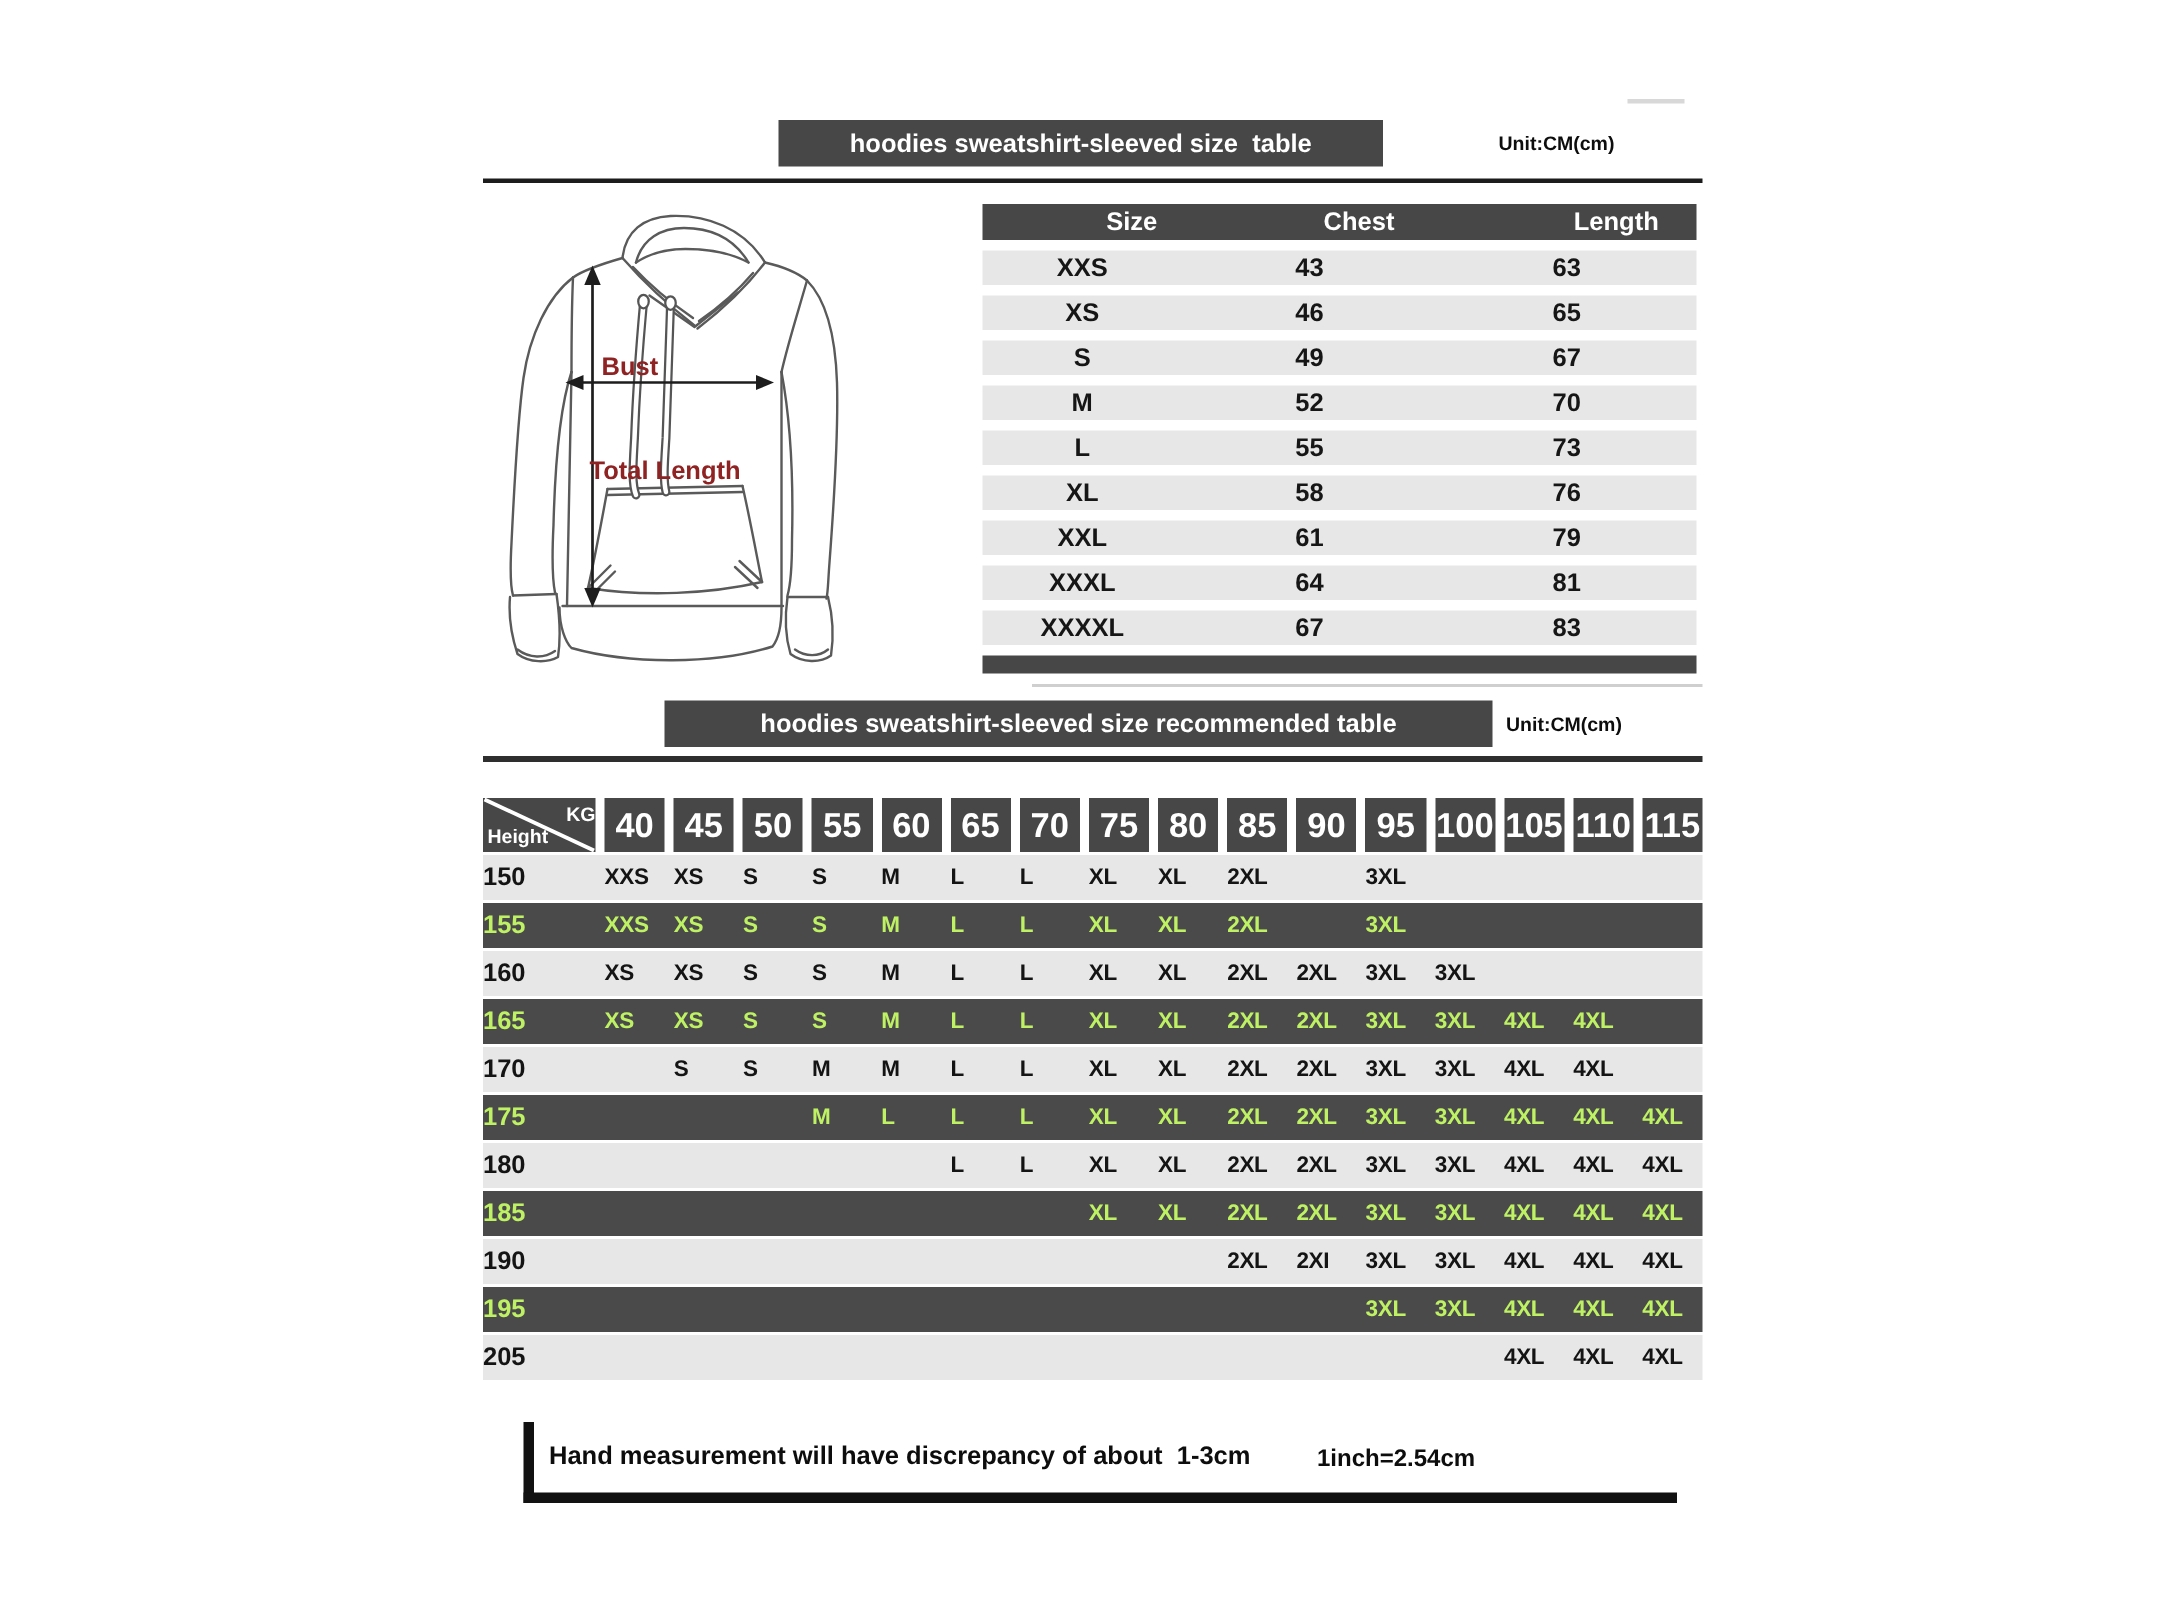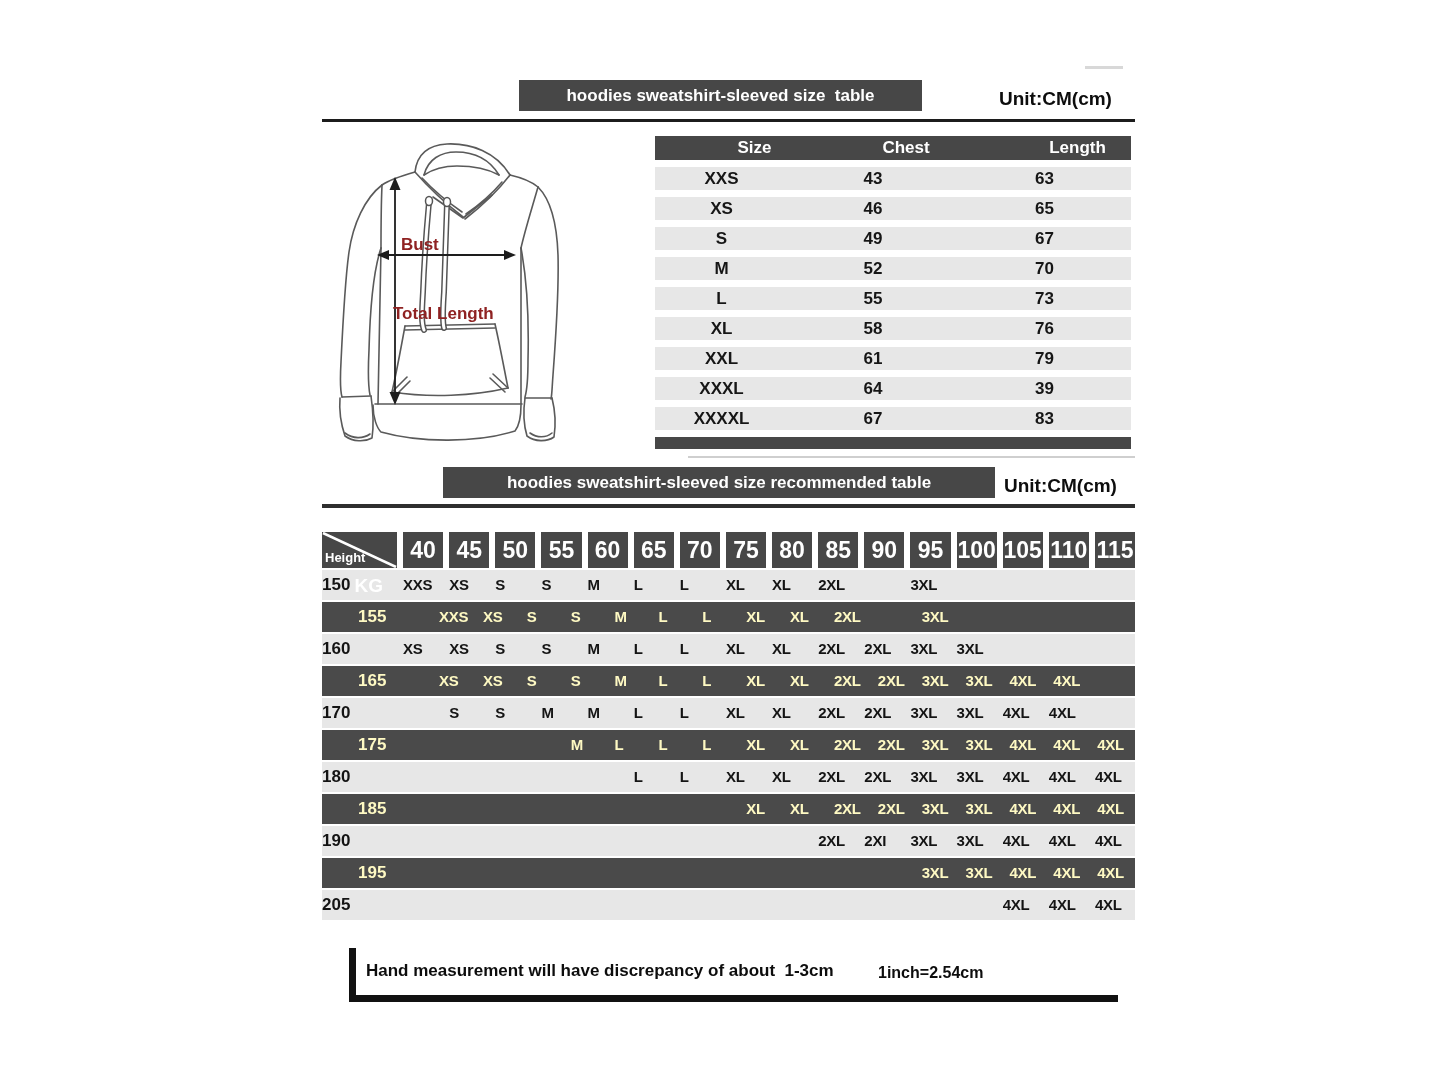--- a/index.html
+++ b/index.html
@@ -8,21 +8,21 @@
 
   .artifact{position:absolute;background:#d8d8d8;}
   .fa1{left:1085px;top:66px;width:38px;height:3px;}
   .fa2{left:688px;top:456px;width:447px;height:2px;background:#cfcfcf;}
 
   .title-bar{position:absolute;background:#474747;color:#fff;font-weight:bold;
              font-size:17px;display:flex;align-items:center;justify-content:center;}
   .title-bar span{white-space:pre;}
   .t1{left:519px;top:80px;width:403px;height:31px;}
   .t2{left:443px;top:467px;width:552px;height:31px;}
-  .unit{position:absolute;font-weight:bold;font-size:19px;color:#0d0d0d;}
+  .unit{position:absolute;font-weight:bold;font-size:13px;color:#0d0d0d;}
   .u1{left:999px;top:88px;}
   .u2{left:1004px;top:475px;}
   .rule{position:absolute;background:#1c1c1c;}
   .r1{left:322px;top:119px;width:813px;height:3px;}
   .r2{left:322px;top:504px;width:813px;height:4px;background:#2e2e2e;}
 
   
   .hoodie{position:absolute;left:325px;top:140px;width:242px;height:312px;}
 
   
@@ -35,27 +35,27 @@
   .st-footerbar{height:12px;background:#474747;margin-top:7px;}
 
   
   .matrix{position:absolute;left:322px;top:532px;width:813px;}
   .mx-header{display:grid;grid-template-columns:75px repeat(16,1fr);column-gap:6px;
              height:36px;margin-bottom:2px;}
   .mx-hcell{background:#474747;color:#fff;font-weight:bold;font-size:23px;
             text-align:center;line-height:36px;}
   .corner{position:relative;background:#474747;color:#fff;}
   .corner svg{position:absolute;left:0;top:0;width:100%;height:100%;}
-  .corner .kg{position:absolute;right:14px;top:3px;font-size:19px;font-weight:bold;margin-top:40px;}
+  .corner .kg{position:absolute;right:0;top:3px;font-size:13px;font-weight:bold;}
   .corner .hgt{position:absolute;left:3px;bottom:3px;font-size:13px;font-weight:bold;}
   .mx-row{display:grid;grid-template-columns:75px repeat(16,1fr);column-gap:6px;
           height:30px;line-height:30px;margin-bottom:2px;
           font-weight:bold;white-space:nowrap;}
   .mx-row.light{background:#e7e7e7;color:#141414;}
-  .mx-row.dark{background:#4a4a4a;color:#fef9c3;padding-left:36px;}
+  .mx-row.dark{background:#4a4a4a;color:#bef264;}
   .mx-label{font-size:17px;}
   .mx-cell{font-size:15px;letter-spacing:-0.2px;}
 
   
   .fv{position:absolute;left:349px;top:948px;width:7px;height:54px;background:#111;}
   .fh{position:absolute;left:349px;top:995px;width:769px;height:7px;background:#111;}
   .fnote{position:absolute;left:366px;top:961px;font-weight:bold;font-size:17px;
          color:#0d0d0d;white-space:pre;}
   .fconv{position:absolute;left:878px;top:964px;font-weight:bold;font-size:16px;color:#0d0d0d;}
 </style>
@@ -179,21 +179,21 @@
           <div>76</div>
         </div>
         <div class="st-row">
           <div>XXL</div>
           <div>61</div>
           <div>79</div>
         </div>
         <div class="st-row">
           <div>XXXL</div>
           <div>64</div>
-          <div>39</div>
+          <div>81</div>
         </div>
         <div class="st-row">
           <div>XXXXL</div>
           <div>67</div>
           <div>83</div>
         </div>
       </div>
     <div class="st-footerbar"></div>
   </div>
 

